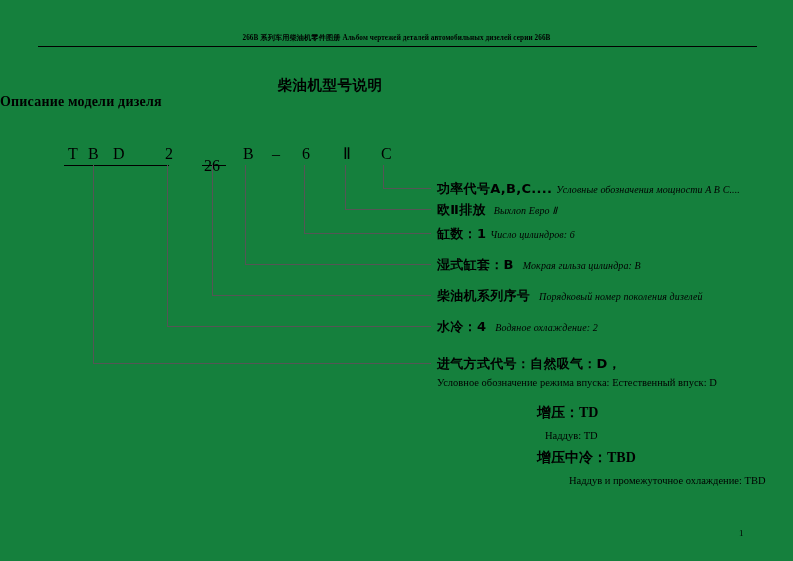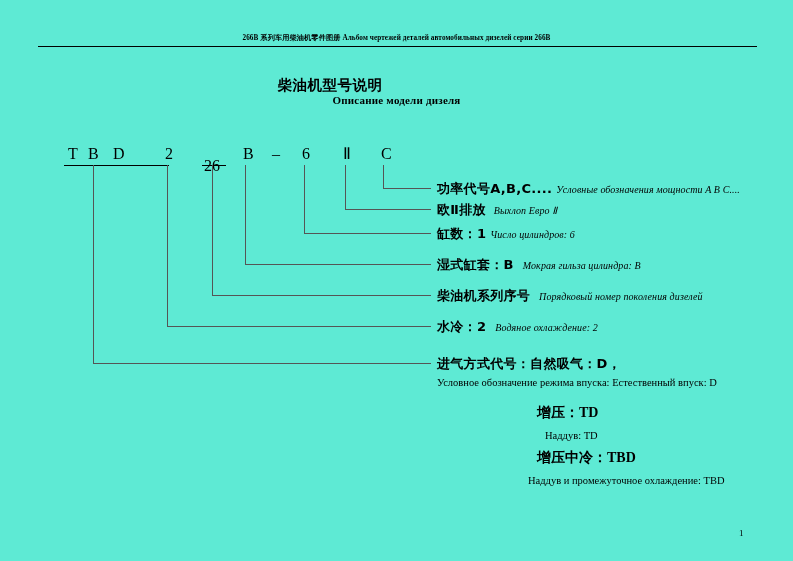--- a/index.html
+++ b/index.html
@@ -8,21 +8,21 @@
     background: #ffffff;
   }
   body {
     font-family: "Liberation Serif", serif;
     color: #000000;
   }
   #page {
     position: relative;
     width: 793px;
     height: 561px;
-    background: #5eead4;
+    background: #15803d;
     overflow: hidden;
   }
 
   
   .header-text {
     position: absolute;
     left: 0;
     top: 33px;
     width: 793px;
     text-align: center;
@@ -51,23 +51,23 @@
     font-family: "DejaVu Sans", sans-serif;
     font-size: 14.5px;
     font-weight: bold;
     letter-spacing: 0.5px;
   }
   .title-ru {
     position: absolute;
     left: 0;
     top: 94px;
     width: 793px;
-    text-align: center;
-    font-family: "Liberation Serif", serif;
-    font-size: 11px;
+    text-align: left;
+    font-family: "Liberation Serif", serif;
+    font-size: 14px;
     font-weight: bold;
     letter-spacing: 0.2px;
   }
 
   
   .code-char {
     position: absolute;
     top: 146px;
     font-family: "Liberation Serif", serif;
     font-size: 16px;
@@ -200,30 +200,30 @@
     <span class="lbl-cn">湿式缸套：B</span>
     <span class="lbl-ru" style="margin-left:5px;">Мокрая гильза цилиндра: B</span>
   </div>
 
   <div class="label-row" style="left:437px; top:287px;">
     <span class="lbl-cn">柴油机系列序号</span>
     <span class="lbl-ru" style="margin-left:5px;">Порядковый номер поколения дизелей</span>
   </div>
 
   <div class="label-row" style="left:437px; top:318px;">
-    <span class="lbl-cn">水冷：2</span>
+    <span class="lbl-cn">水冷：4</span>
     <span class="lbl-ru" style="margin-left:5px;">Водяное охлаждение: 2</span>
   </div>
 
   <div class="label-row" style="left:437px; top:355px;">
     <span class="lbl-cn">进气方式代号：自然吸气：D，</span>
   </div>
   <div class="lbl-ru-sub" style="left:437px; top:378px;">Условное обозначение режима впуска: Естественный впуск: D</div>
 
   <div class="label-row lbl-cn-serif" style="left:537px; top:406px;">增压：TD</div>
   <div class="lbl-ru-sub" style="left:545px; top:431px;">Наддув: TD</div>
 
   <div class="label-row lbl-cn-serif" style="left:537px; top:451px;">增压中冷：TBD</div>
-  <div class="lbl-ru-sub" style="left:528px; top:476px;">Наддув и промежуточное охлаждение: TBD</div>
+  <div class="lbl-ru-sub" style="left:569px; top:476px;">Наддув и промежуточное охлаждение: TBD</div>
 
   <div class="page-number">1</div>
 
 </div>
 
 </body></html>

